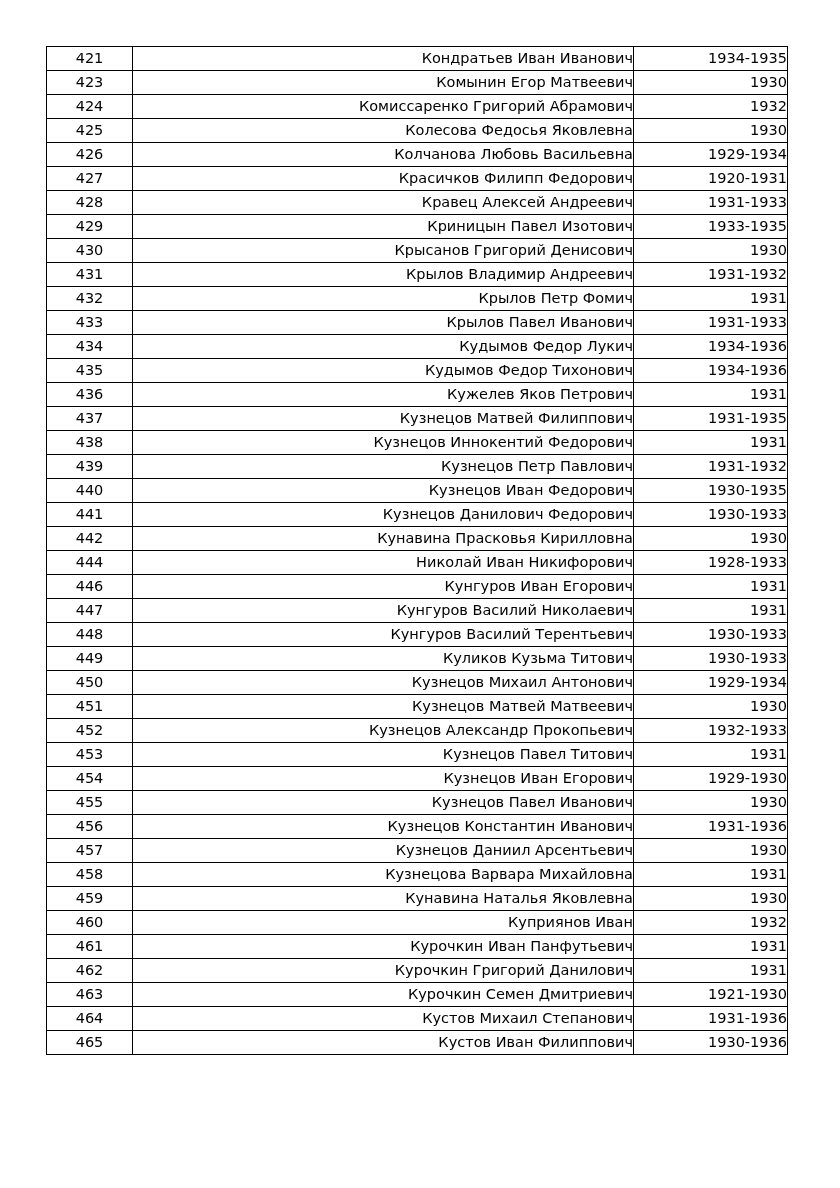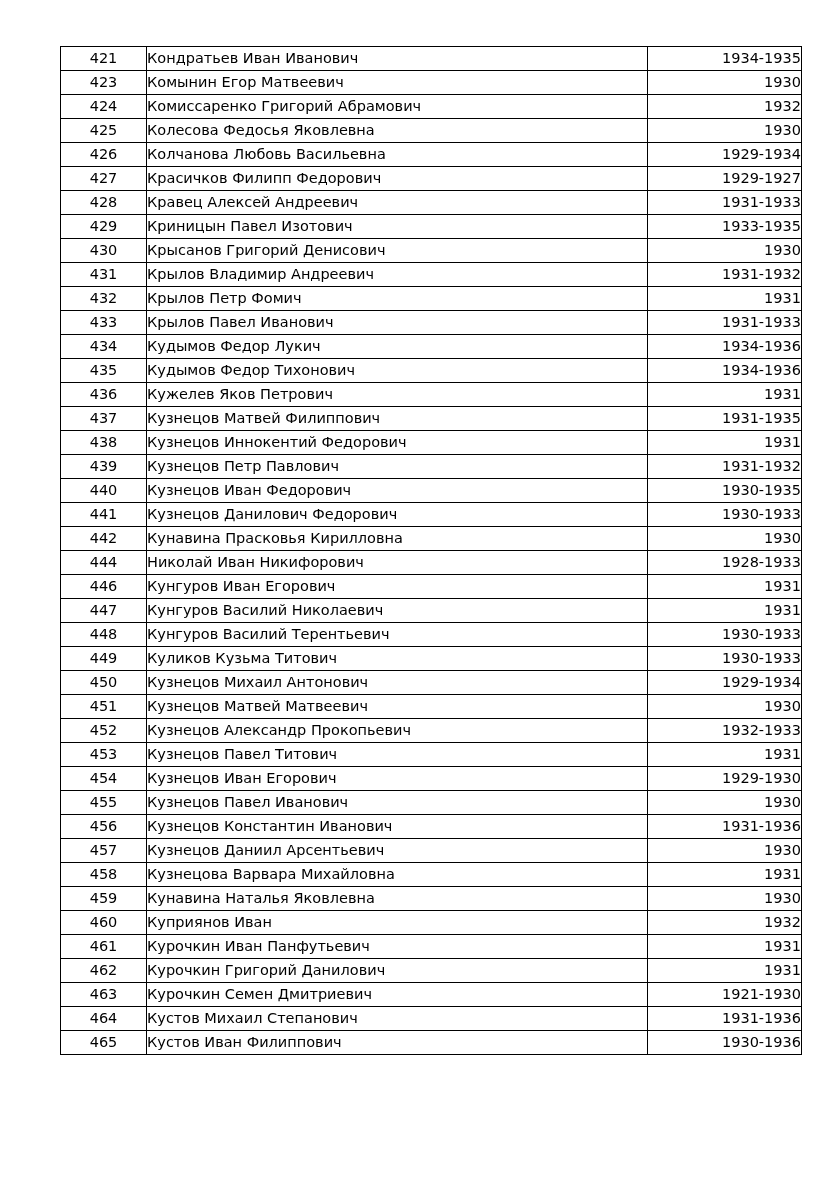--- a/index.html
+++ b/index.html
@@ -17,40 +17,39 @@
     position: relative;
     width: 840px;
     height: 1188px;
     box-sizing: border-box;
     padding: 46px 56px 0 46px;
   }
   table.records {
     border-collapse: collapse;
     width: 738px;
     table-layout: fixed;
-    margin-left: 14px;
   }
   table.records td {
     border: 1px solid #000000;
     height: 23px;
     line-height: 23px;
     font-size: 14.5px;
     padding: 0;
     vertical-align: middle;
     overflow: hidden;
     white-space: nowrap;
   }
   td.col-num {
     width: 85px;
     text-align: center;
   }
   td.col-name {
     width: 500px;
     padding-left: 8px;
-    text-align: left;
+    text-align: right;
   }
   td.col-years {
     width: 153px;
     padding-left: 8px;
     text-align: right;
   }
 </style>
 </head>
 <body>
 
@@ -78,21 +77,21 @@
           <td class="col-years">1930</td>
         </tr>
         <tr>
           <td class="col-num">426</td>
           <td class="col-name">Колчанова Любовь Васильевна</td>
           <td class="col-years">1929-1934</td>
         </tr>
         <tr>
           <td class="col-num">427</td>
           <td class="col-name">Красичков Филипп Федорович</td>
-          <td class="col-years">1929-1927</td>
+          <td class="col-years">1920-1931</td>
         </tr>
         <tr>
           <td class="col-num">428</td>
           <td class="col-name">Кравец Алексей Андреевич</td>
           <td class="col-years">1931-1933</td>
         </tr>
         <tr>
           <td class="col-num">429</td>
           <td class="col-name">Криницын Павел Изотович</td>
           <td class="col-years">1933-1935</td>

